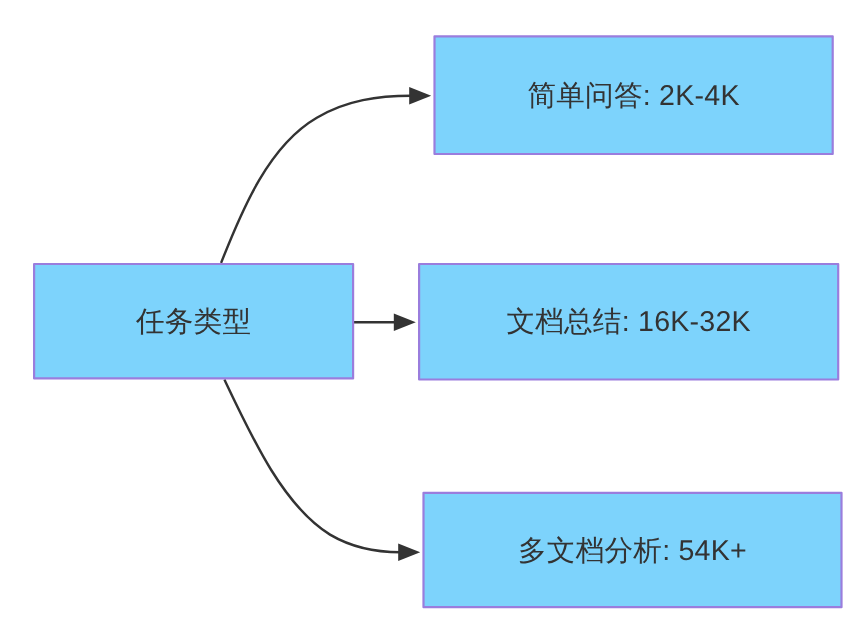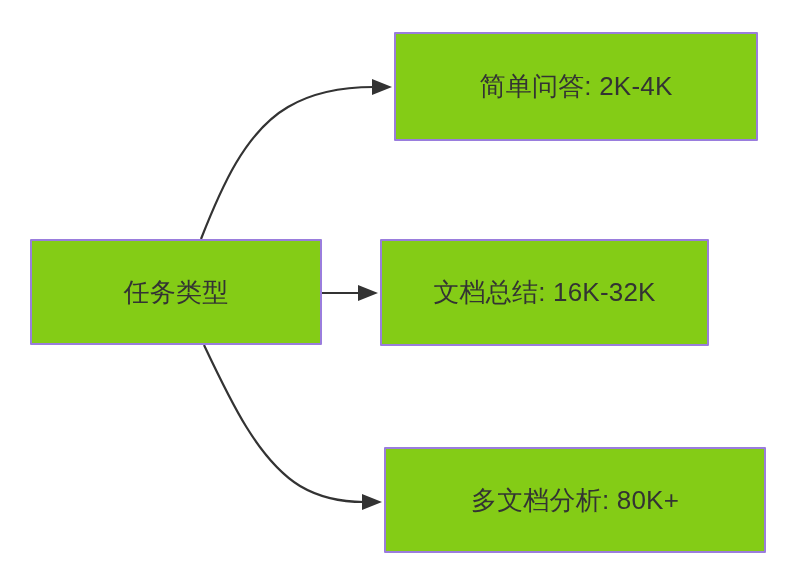--- a/index.html
+++ b/index.html
@@ -24,21 +24,21 @@
     position: absolute;
     left: 0;
     top: 0;
     width: 787px;
     height: 572px;
     pointer-events: none;
   }
   .node {
     position: absolute;
     box-sizing: border-box;
-    background: #84cc16;
+    background: #7dd3fc;
     border: 2px solid #9a7ddd;
     border-radius: 1px;
     display: flex;
     align-items: center;
     justify-content: center;
     text-align: right;
   }
   .node-label {
     font-size: 26px;
     line-height: 1.25;
@@ -55,21 +55,21 @@
   }
   #node-simple-qa {
     left: 394px;
     top: 32px;
     width: 364px;
     height: 109px;
   }
   #node-doc-summary {
     left: 380px;
     top: 239px;
-    width: 329px;
+    width: 383px;
     height: 107px;
   }
   #node-multi-doc {
     left: 384px;
     top: 447px;
     width: 382px;
     height: 106px;
   }
   .edge-path {
     fill: none;
@@ -110,16 +110,16 @@
 
   <div class="node" id="node-simple-qa">
     <span class="node-label">简单问答: 2K-4K</span>
   </div>
 
   <div class="node" id="node-doc-summary">
     <span class="node-label">文档总结: 16K-32K</span>
   </div>
 
   <div class="node" id="node-multi-doc">
-    <span class="node-label">多文档分析: 80K+</span>
+    <span class="node-label">多文档分析: 54K+</span>
   </div>
 
 </div>
 
 </body></html>

